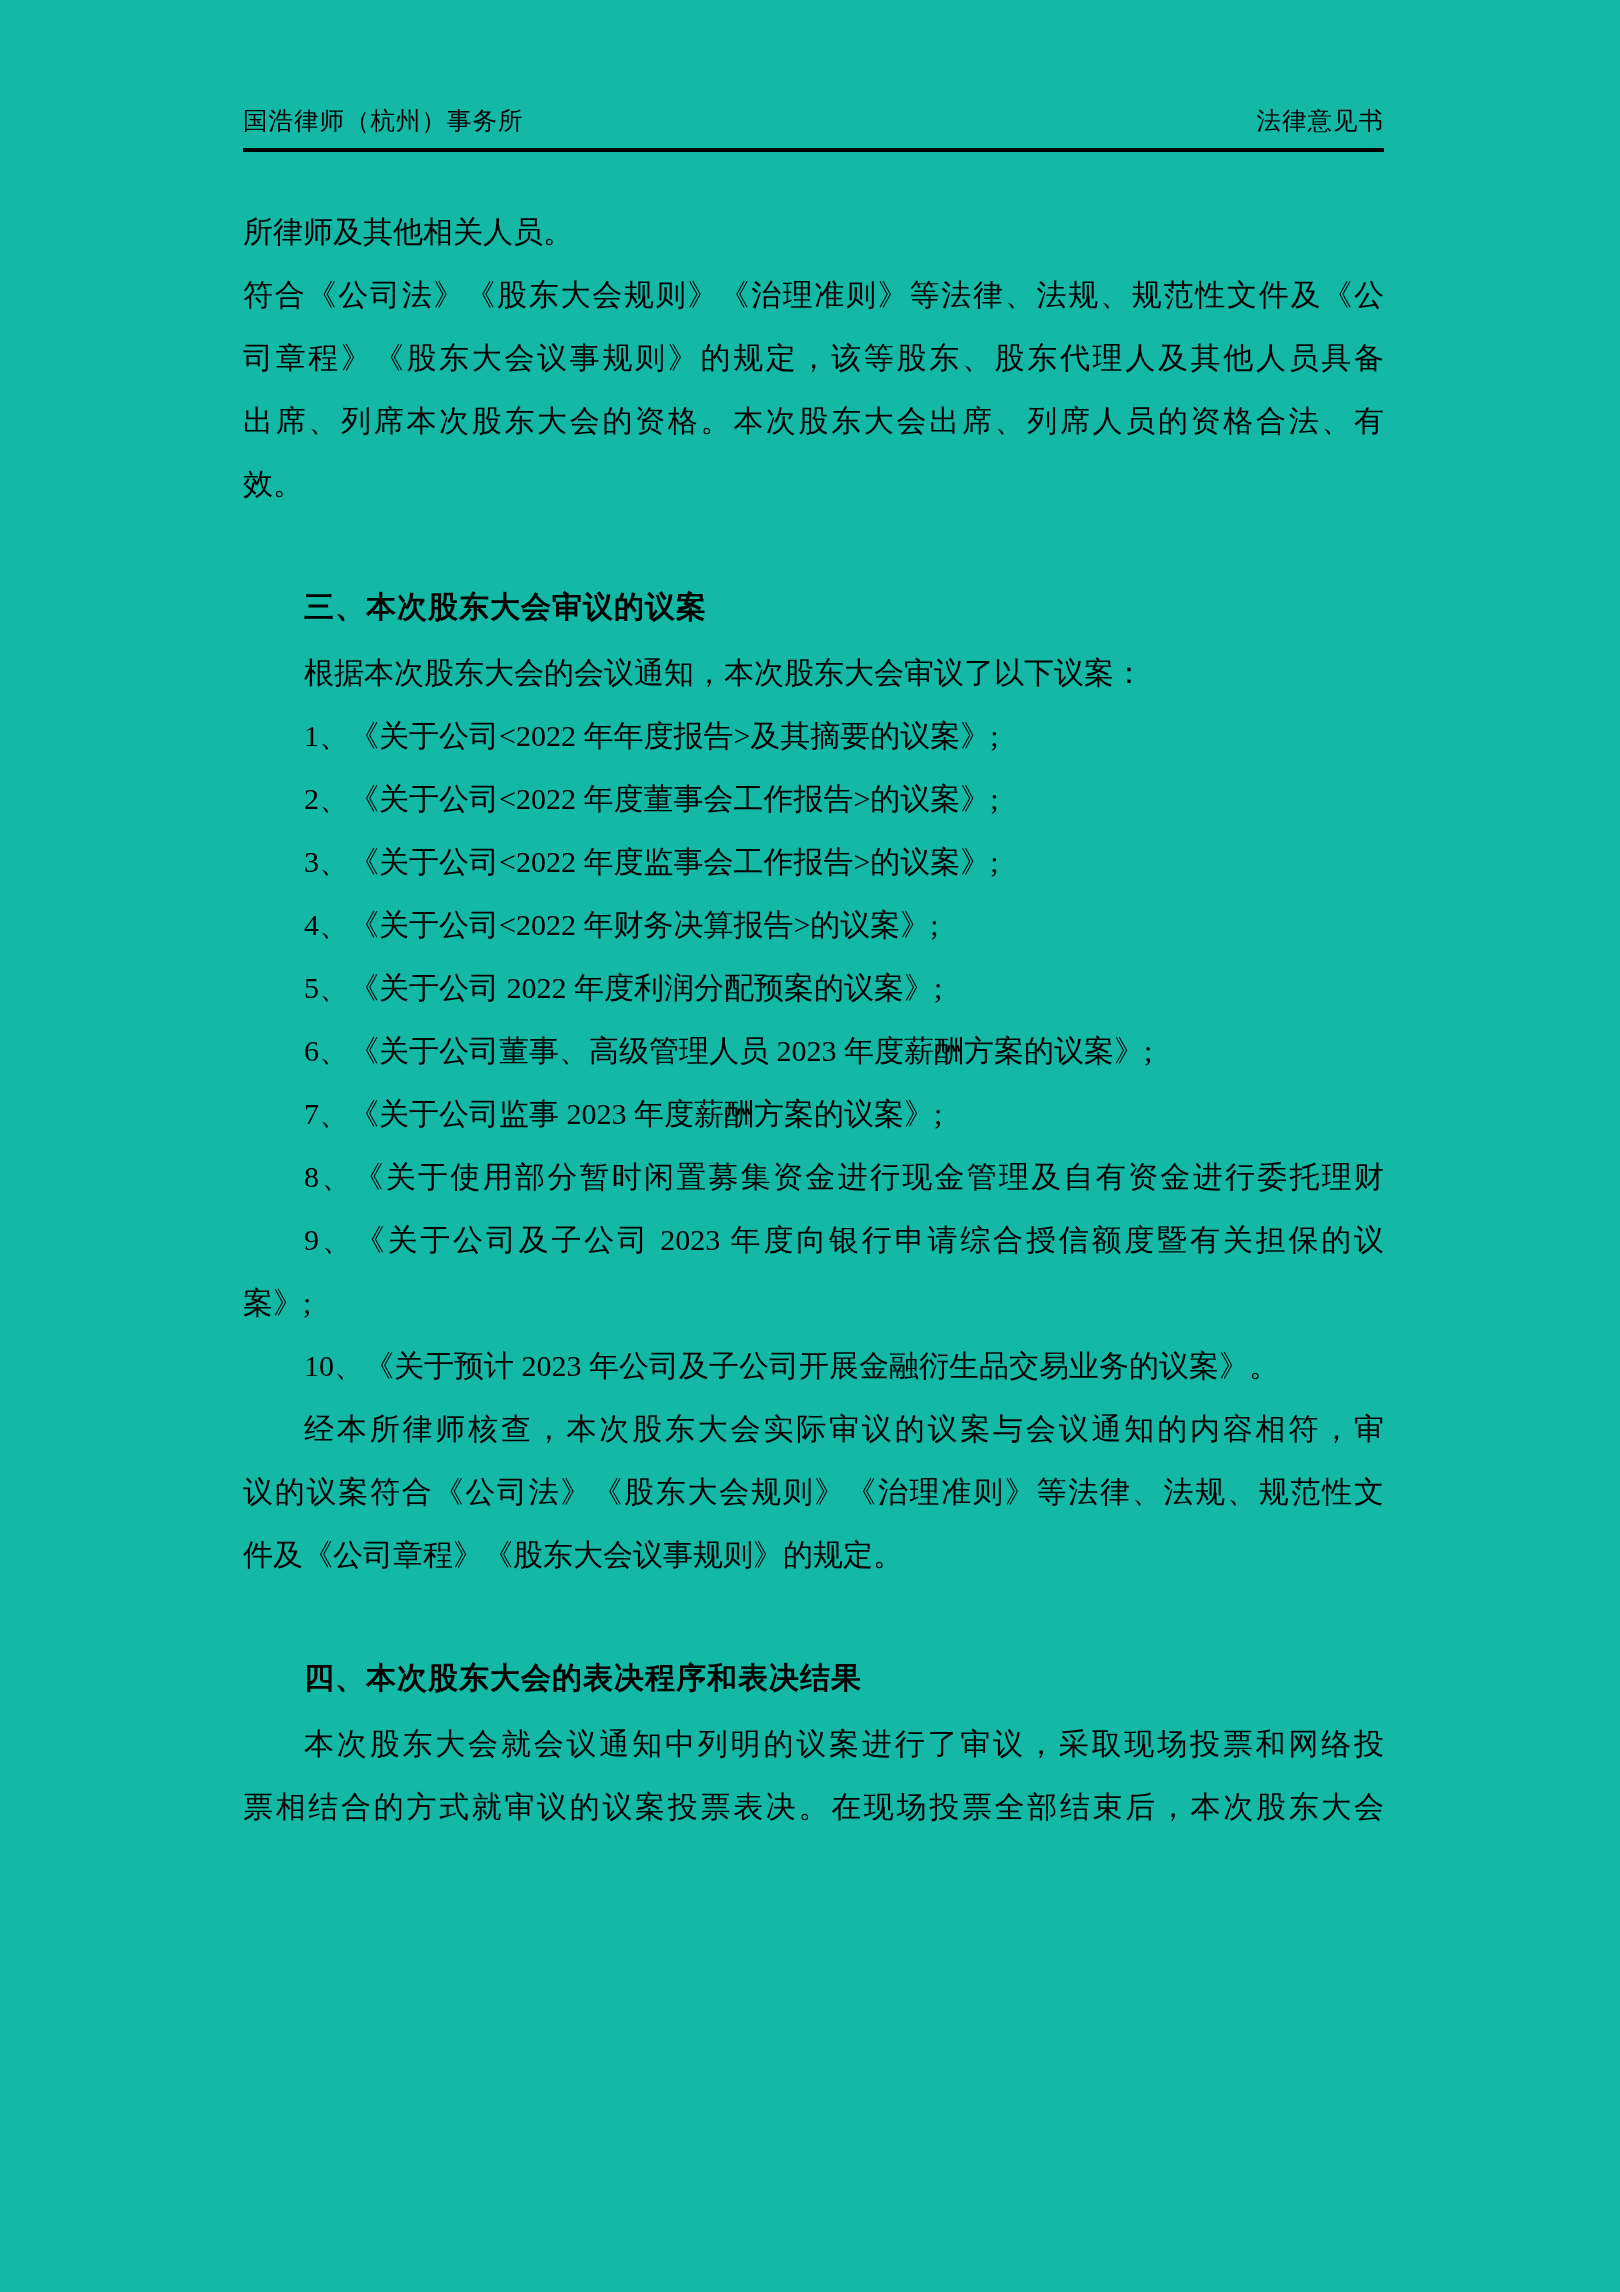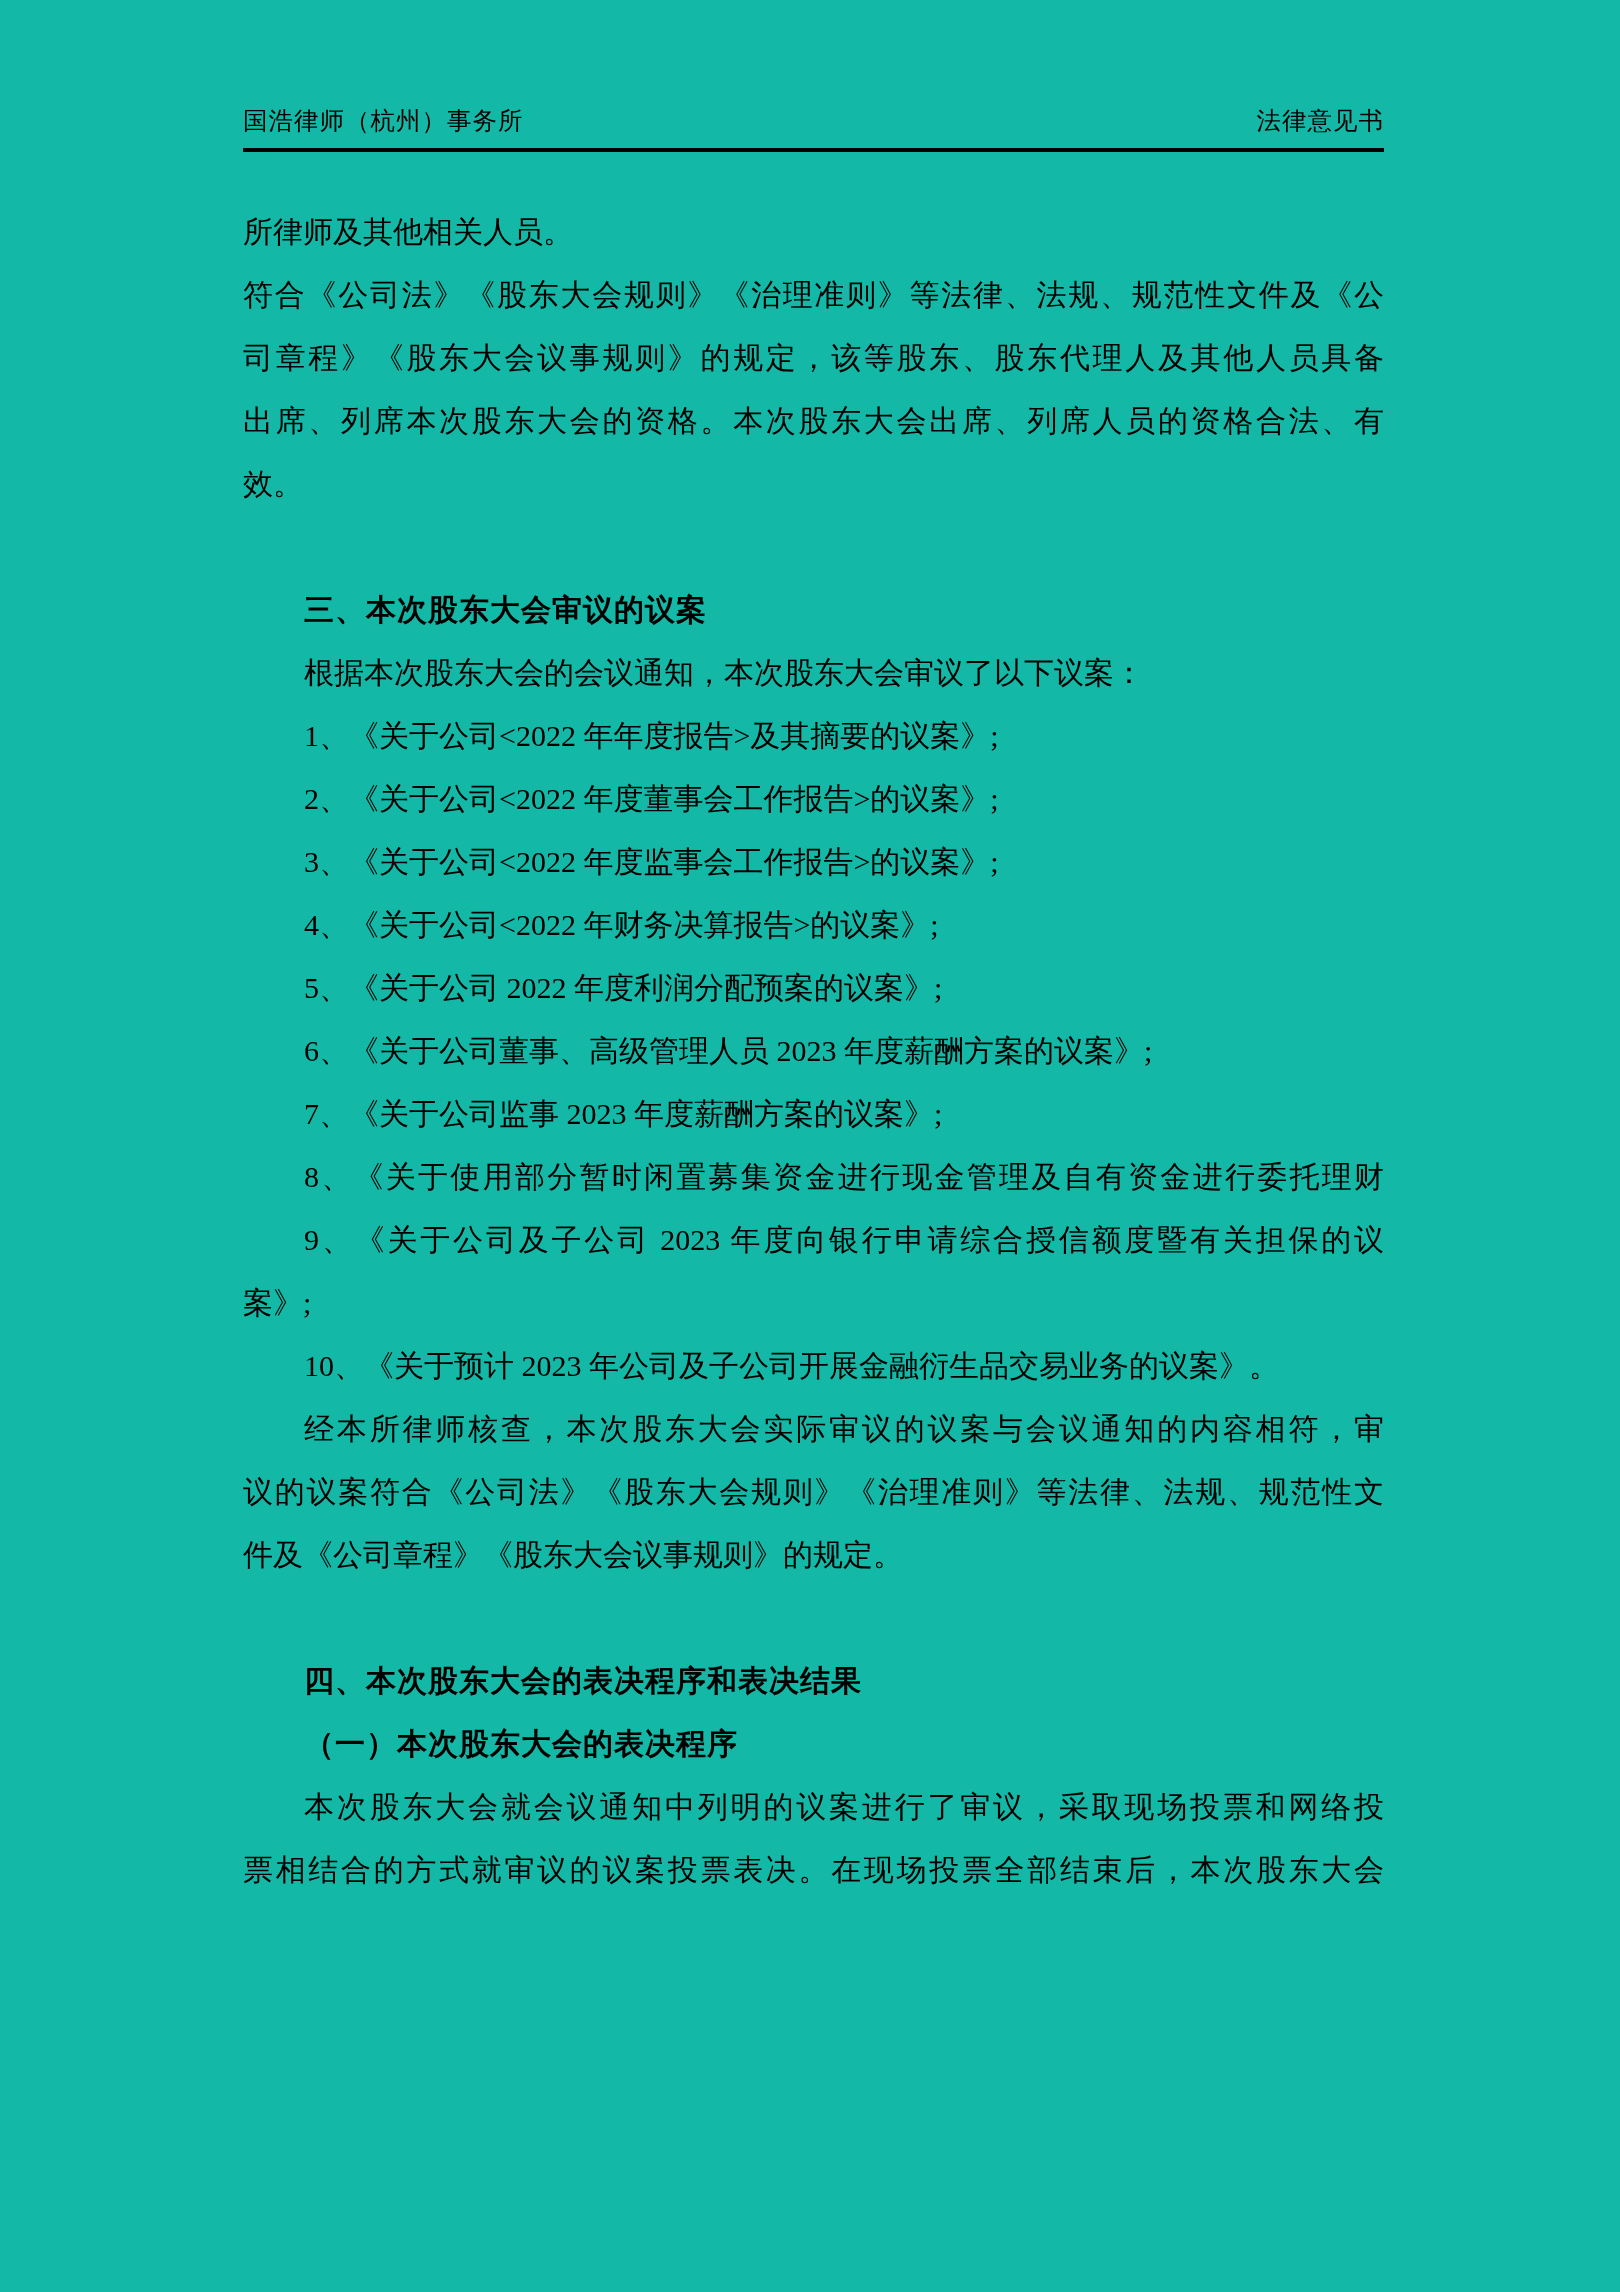--- a/index.html
+++ b/index.html
@@ -26,21 +26,21 @@
   .body {
     position:absolute;
     left:243px; width:1141px; top:200px;
     font-size:30px; line-height:63px;
   }
   .ln { height:63px; overflow:hidden; text-align:left;font-family:Liberation Serif, serif; }
   .just { text-align:justify; text-align-last:justify; }
   .ind { text-indent:61px; }
   .h {
     font-weight:700;
-    font-family:Liberation Sans, sans-serif;
+    font-family:Liberation Mono, monospace;
     letter-spacing:1px;
   }
   .blank { height:63px; }
 </style>
 </head>
 <body>
 
 <div class="page">
 
   <header class="hdr">
@@ -75,20 +75,19 @@
     <div class="ln">案》;</div>
     <div class="ln ind">10、《关于预计 2023 年公司及子公司开展金融衍生品交易业务的议案》。</div>
 
     <div class="ln ind just">经本所律师核查，本次股东大会实际审议的议案与会议通知的内容相符，审</div>
     <div class="ln just">议的议案符合《公司法》《股东大会规则》《治理准则》等法律、法规、规范性文</div>
     <div class="ln">件及《公司章程》《股东大会议事规则》的规定。</div>
 
     <div class="blank"></div>
 
     <div class="ln ind h">四、本次股东大会的表决程序和表决结果</div>
-    <div class="ln ind h">（一）本次股东大会的表决程序</div>
 
     <div class="ln ind just">本次股东大会就会议通知中列明的议案进行了审议，采取现场投票和网络投</div>
     <div class="ln just">票相结合的方式就审议的议案投票表决。在现场投票全部结束后，本次股东大会</div>
 
   </main>
 </div>
 
 
 </body></html>

